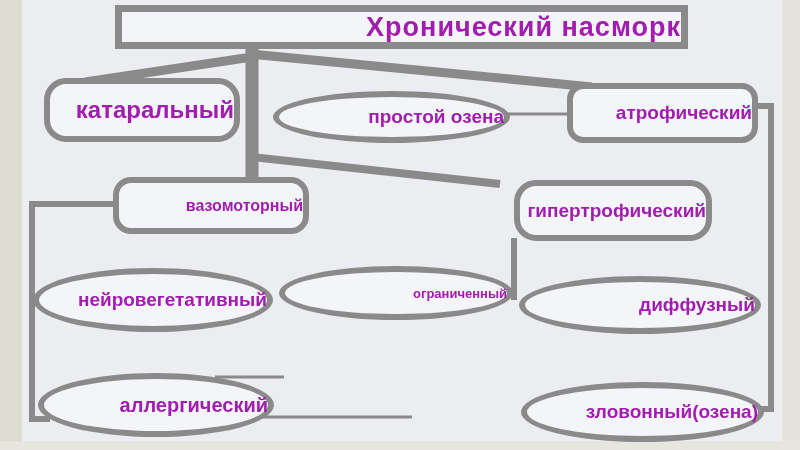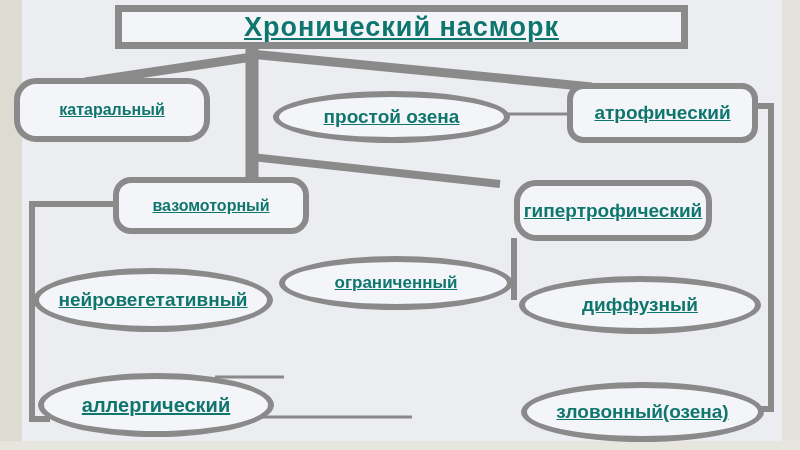--- a/index.html
+++ b/index.html
@@ -16,45 +16,44 @@
   .strip{position:absolute;}
   #strip-left{left:0;top:0;width:22px;height:450px;background:#dcdcd2;}
   #strip-right{left:782px;top:0;width:18px;height:450px;background:#e3e3db;}
   #strip-bottom{left:0;top:441px;width:800px;height:9px;background:#e6e6de;}
 
   #connectors{position:absolute;left:0;top:0;z-index:1;}
 
   .node{
     position:absolute;
     z-index:2;
-    display:flex;align-items:center;justify-content:center;
+    display:flex;align-items:center;justify-content:flex-end;
     background:#f4f5f8;
     border:6px solid #8a8a8a;
     box-sizing:border-box;
-    color:#0f766e;
+    color:#a21caf;
     font-weight:bold;
     text-align:center;
     white-space:nowrap;
-    text-decoration:underline;
   }
   .rrect{border-radius:18px;}
   .ellipse{border-radius:50%;}
 
   #node-title{
     left:115px;top:5px;width:573px;height:44px;
     border-width:7px;border-radius:0;
     font-size:27px;letter-spacing:1px;
   }
-  #node-catarrhal{left:14px;top:78px;width:196px;height:64px;font-size:16px;border-radius:22px;}
+  #node-catarrhal{left:44px;top:78px;width:196px;height:64px;font-size:24px;border-radius:22px;}
   #node-simple-rhinitis{left:273px;top:91px;width:237px;height:52px;font-size:19px;}
   #node-atrophic{left:567px;top:83px;width:191px;height:60px;font-size:19px;border-radius:16px;}
   #node-vasomotor{left:113px;top:177px;width:196px;height:57px;font-size:16px;}
   #node-hypertrophic{left:490px;top:180px;width:198px;height:61px;font-size:19px;border-radius:22px;margin-left:24px;}
   #node-neurovegetative{left:33px;top:268px;width:240px;height:64px;font-size:19px;}
-  #node-limited{left:279px;top:256px;width:234px;height:54px;font-size:17px;}
+  #node-limited{left:279px;top:266px;width:234px;height:54px;font-size:13px;}
   #node-diffuse{left:519px;top:276px;width:242px;height:58px;font-size:19px;}
   #node-allergic{left:38px;top:373px;width:236px;height:64px;font-size:20px;}
   #node-seasonal{left:276px;top:333px;width:121px;height:73px;font-size:17px;}
   #node-year-round{left:397px;top:356px;width:124px;height:88px;font-size:15px;}
   #node-fetid{left:521px;top:382px;width:243px;height:60px;font-size:19px;}
 </style>
 </head>
 <body>
 
 <div id="stage">

